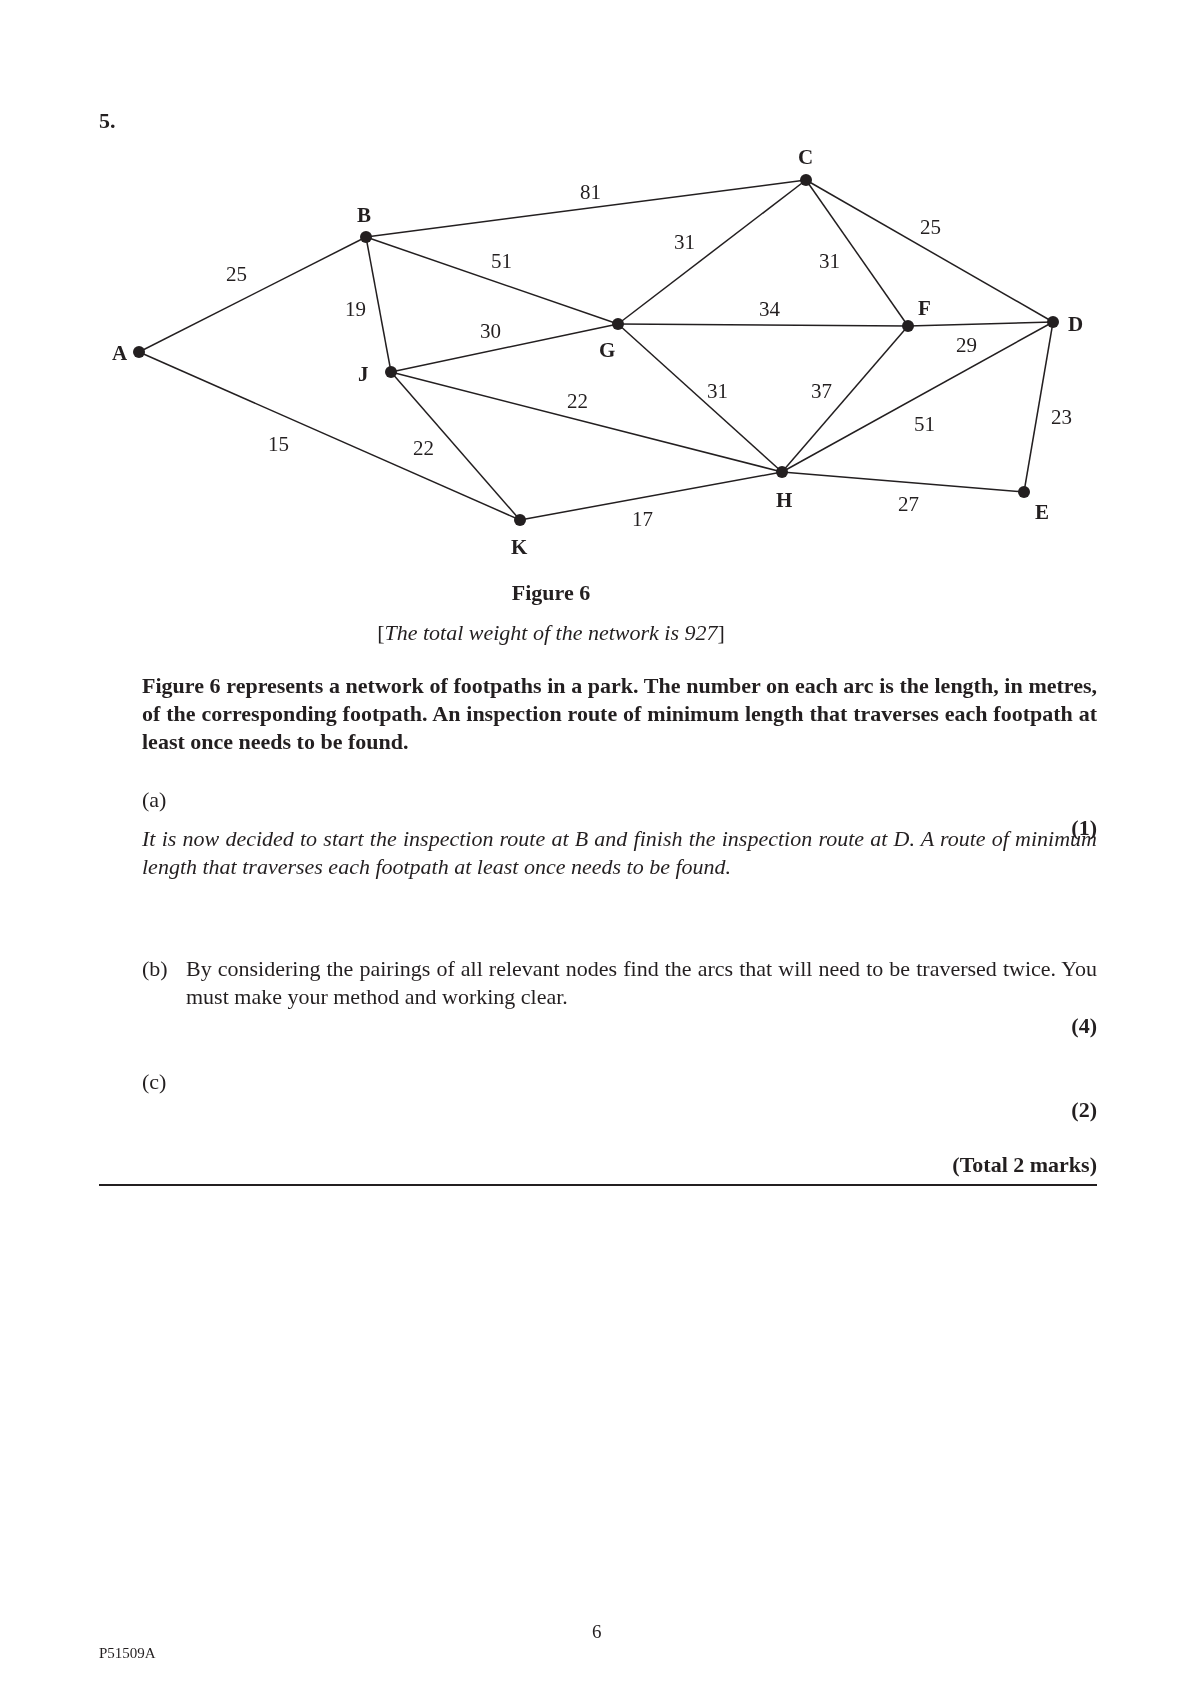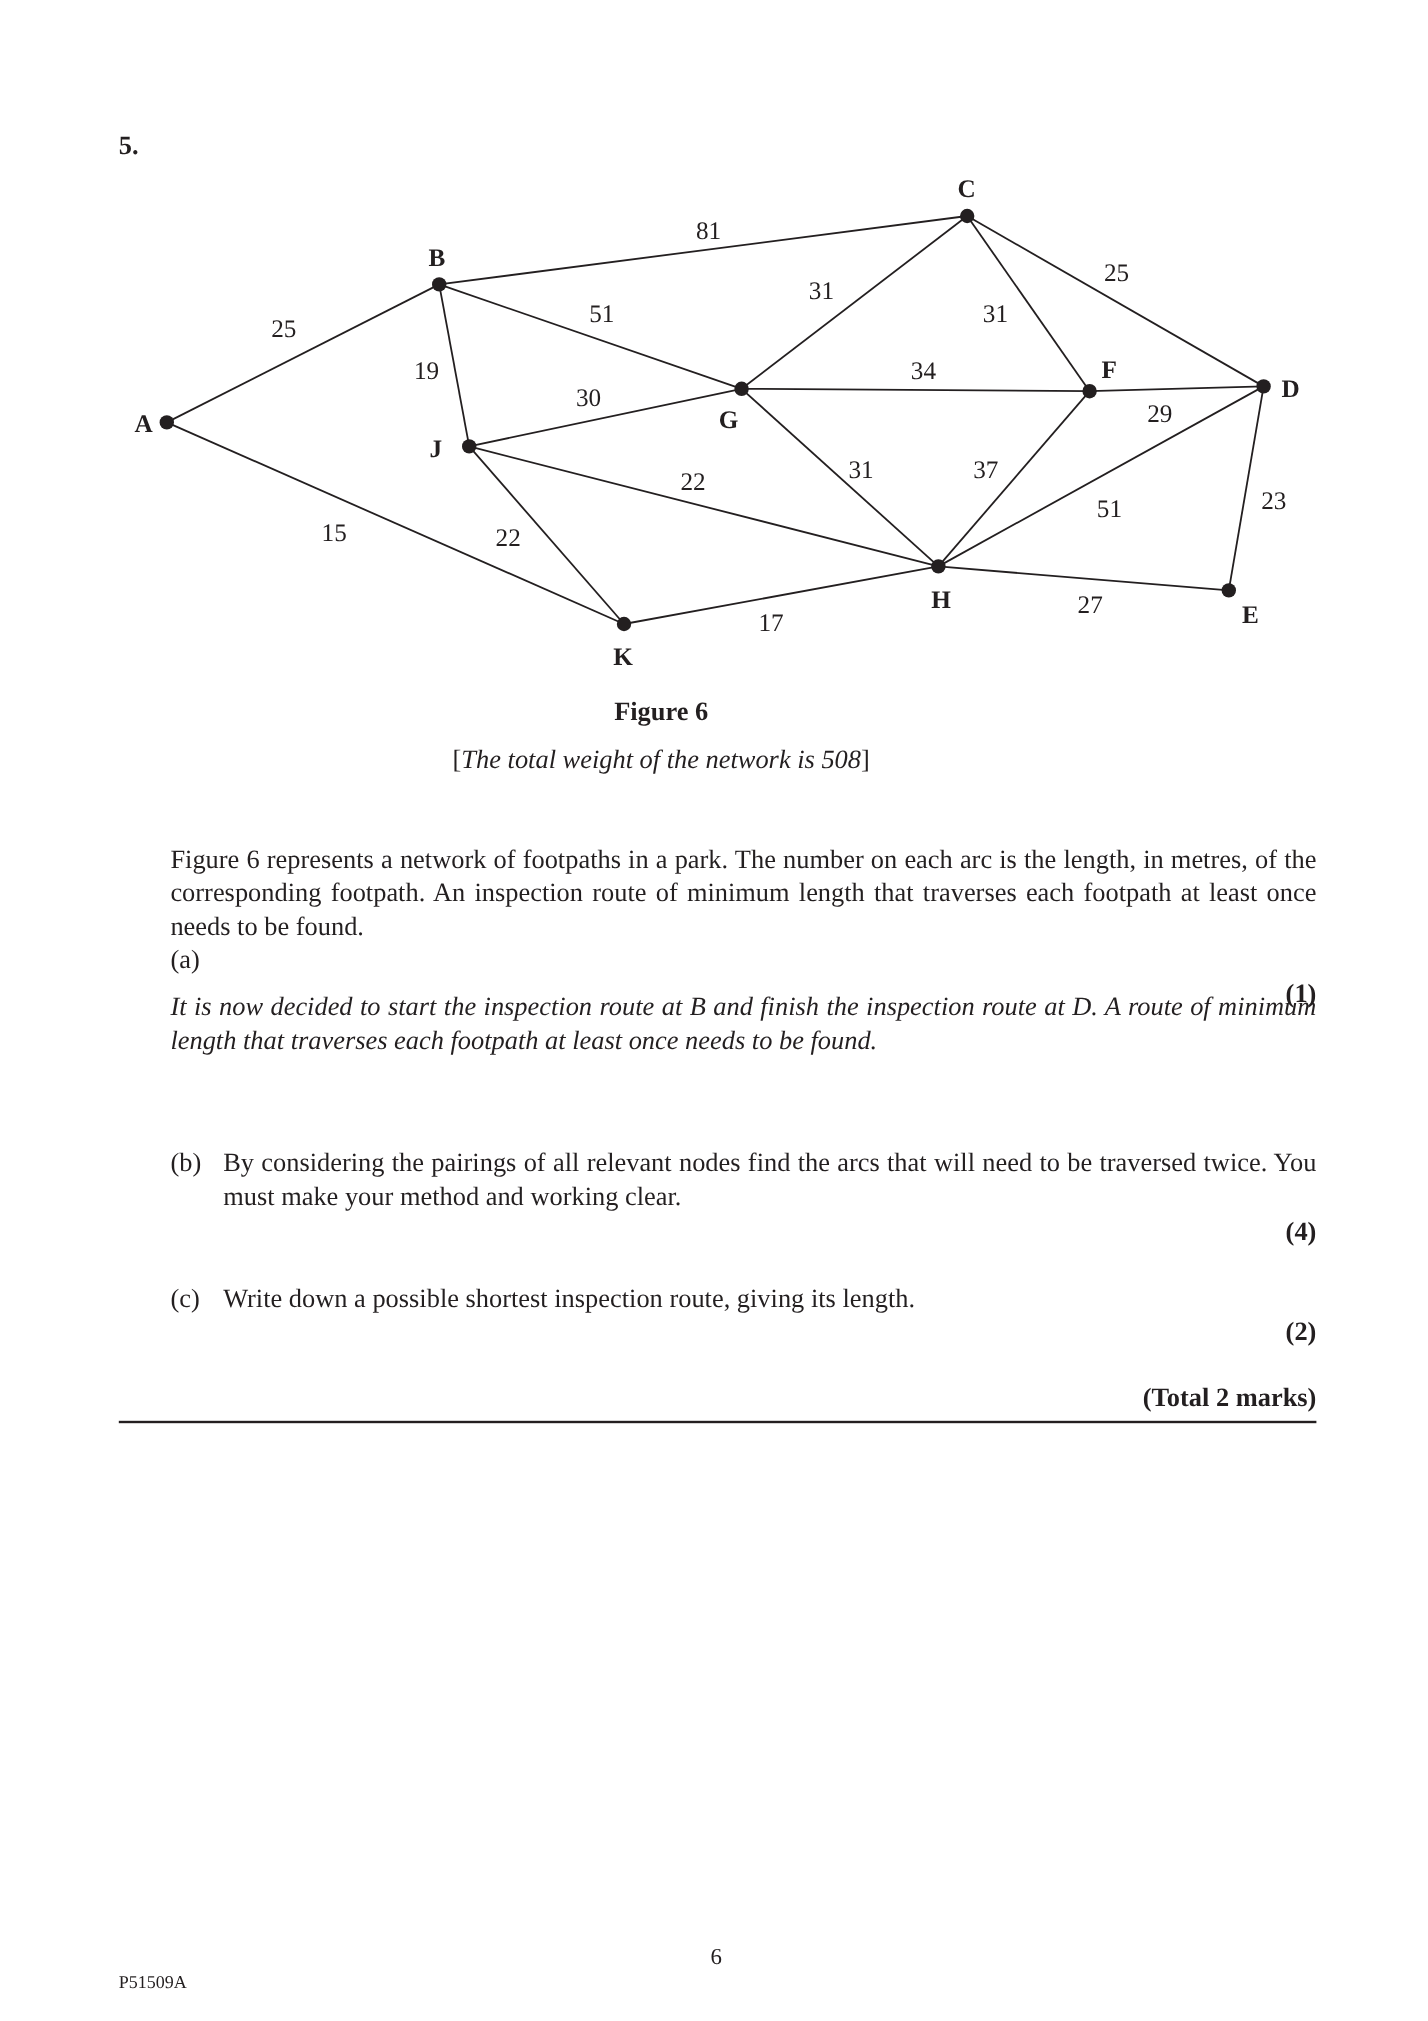--- a/index.html
+++ b/index.html
@@ -89,40 +89,39 @@
       <text x="1035" y="519" class="node-label">E</text>
       <text x="918" y="315" class="node-label">F</text>
       <text x="599" y="357" class="node-label">G</text>
       <text x="776" y="507" class="node-label">H</text>
       <text x="358" y="381" class="node-label">J</text>
       <text x="511" y="554" class="node-label">K</text>
     </g>
 </svg>
 
 <div class="abs caption fig-title">Figure 6</div>
-<div class="abs caption fig-note"><span class="br">[</span><span>The total weight of the network is 508</span><span class="br">]</span></div>
+<div class="abs caption fig-note"><span class="br">[</span><span>The total weight of the network is 927</span><span class="br">]</span></div>
 
-<div class="abs para" style="top:702px;">Figure 6 represents a network of footpaths in a park.  The number on each arc is the length, in metres, of the corresponding footpath.  An inspection route of minimum length that traverses each footpath at least once needs to be found.</div>
+<div class="abs para" style="top:672px;font-weight:bold;">Figure 6 represents a network of footpaths in a park.  The number on each arc is the length, in metres, of the corresponding footpath.  An inspection route of minimum length that traverses each footpath at least once needs to be found.</div>
 
 <div class="abs qpart" style="top:786px;">
   <span class="plabel">(a)</span>
 </div>
 <div class="abs marks" style="top:815px;">(1)</div>
 
 <div class="abs para" style="top:825px;font-style:italic;">It is now decided to start the inspection route at B and finish the inspection route at D.  A route of minimum length that traverses each footpath at least once needs to be found.</div>
 
 <div class="abs qpart" style="top:955px;">
   <span class="plabel">(b)</span>
   <span>By considering the pairings of all relevant nodes find the arcs that will need to be traversed twice.  You must make your method and working clear.</span>
 </div>
 <div class="abs marks" style="top:1013px;">(4)</div>
 
 <div class="abs qpart" style="top:1068px;">
   <span class="plabel">(c)</span>
-  <span>Write down a possible shortest inspection route, giving its length.</span>
 </div>
 <div class="abs marks" style="top:1097px;">(2)</div>
 
 <div class="abs marks" style="top:1152px;">(Total 2 marks)</div>
 <div class="abs rule"></div>
 
 <div class="abs footer" style="left:99px; top:1624px;">P51509A</div>
 <div class="abs pagenum" style="left:592px; top:1621px;">6</div>
 
 </body></html>

